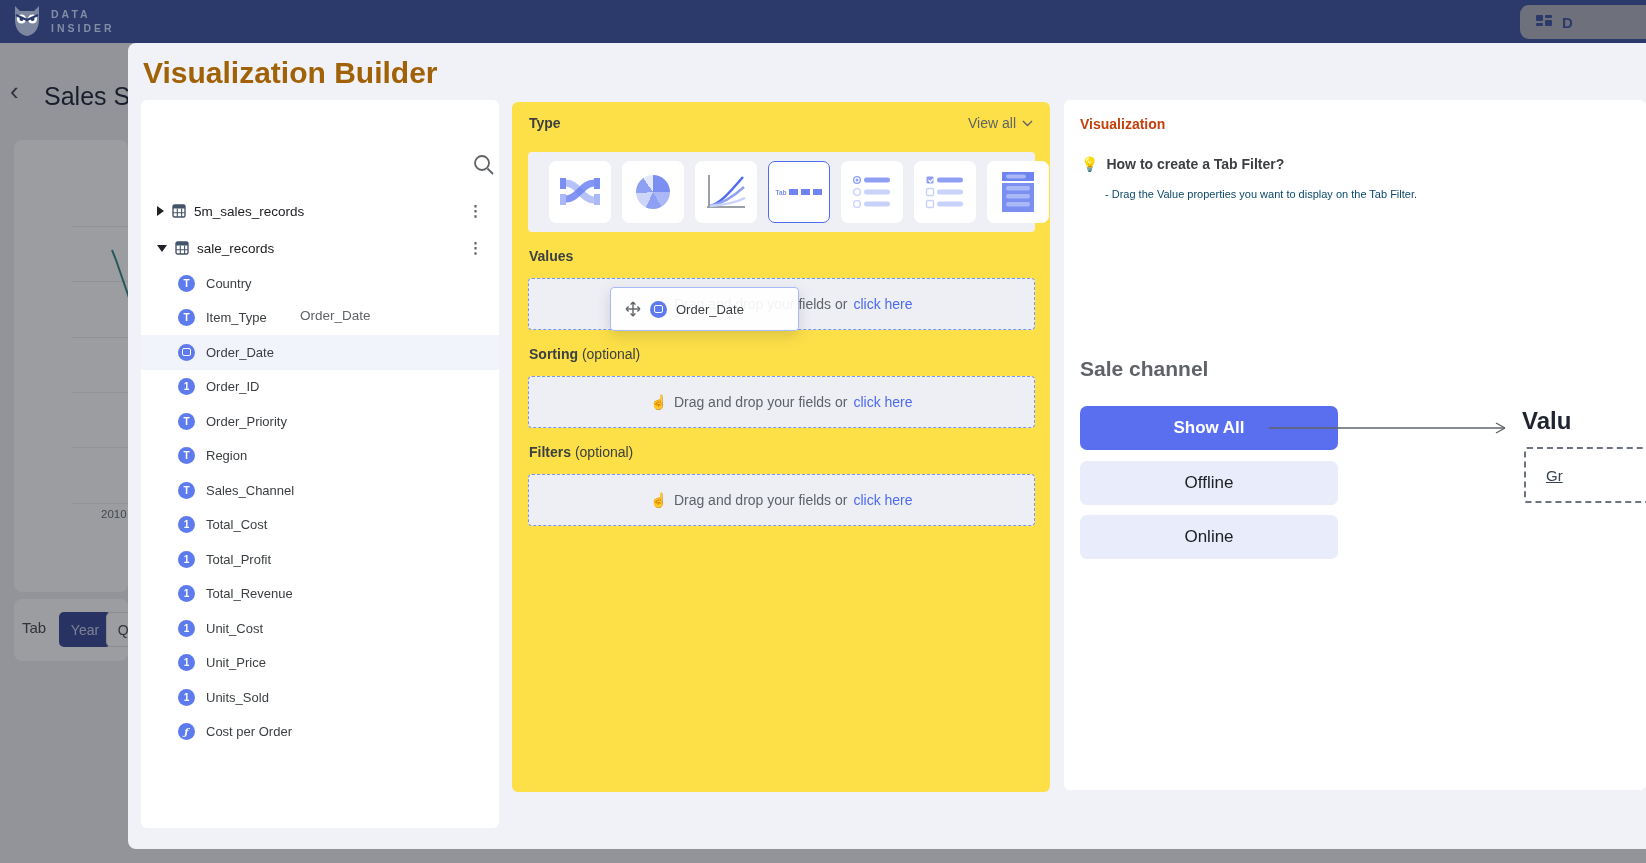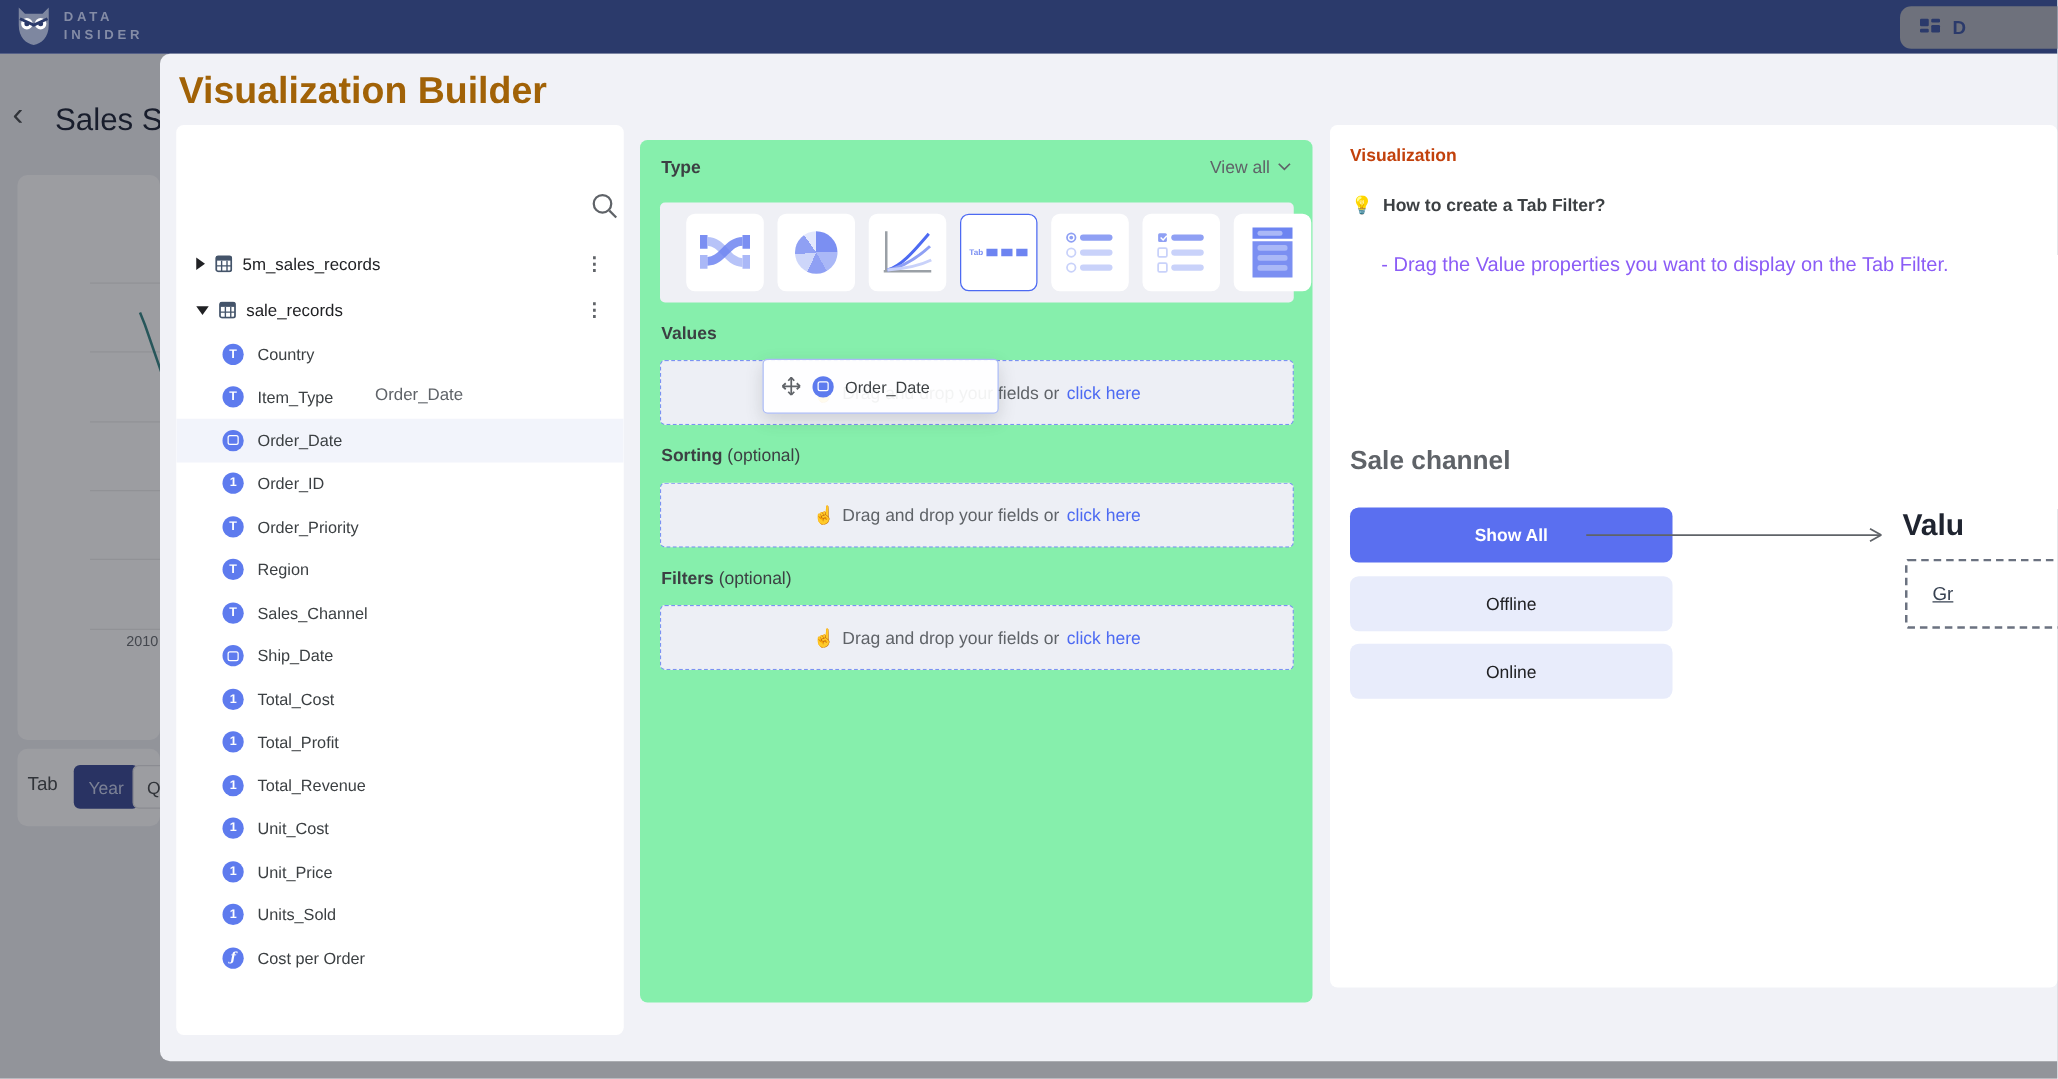--- a/index.html
+++ b/index.html
@@ -49,21 +49,21 @@
   .field-row { position:relative; width:358px; height:34.5px; display:flex; align-items:center; gap:11px; padding-left:37px; }
   .field-row.selected { background:#f2f4fb; }
   .flabel { font-size:13px; color:#3c4043; }
   .ficon { width:17px; height:17px; border-radius:50%; background:#5e7bee; color:#fff; display:flex; align-items:center; justify-content:center; font-size:10px; font-weight:bold; position:relative; flex:none; }
   .ficon .cal { display:none; }
   .ficon.type-date .cal { display:block; width:9px; height:8px; border:1.6px solid #fff; border-radius:2px; }
   .ficon.type-function { font-style:italic; font-family:"DejaVu Serif", serif; }
   .drag-src-ghost { position:absolute; left:172px; top:265px; font-size:13.5px; color:#5f6368; z-index:30; }
 
   
-  .mid-card { position:absolute; left:384px; top:69px; width:538px; height:690px; background:#86efac; border-radius:6px; }
+  .mid-card { position:absolute; left:384px; top:59px; width:538px; height:690px; background:#fde047; border-radius:6px; }
   .sec-label { font-size:14px; font-weight:bold; color:#3c4043; }
   .sec-label .opt { font-weight:400; color:#3c4043; }
   .type-row { position:absolute; left:17px; top:13px; width:504px; display:flex; justify-content:space-between; }
   .view-all { font-size:14px; color:#5f6368; font-weight:400; display:flex; gap:6px; align-items:center; }
   .tile-strip { position:absolute; left:16px; top:50px; width:507px; height:80px; background:#eff0f5; border-radius:4px; }
   .tile { position:absolute; top:9px; width:62px; height:62px; background:#fff; border-radius:7px; border:1px solid #fff; display:flex; align-items:center; justify-content:center; }
   .tile.selected { border:1.5px solid #4d6af2; }
   .tile:nth-of-type(1){left:21px}.tile:nth-of-type(2){left:94px}.tile:nth-of-type(3){left:167px}
   .tile:nth-of-type(4){left:240px}.tile:nth-of-type(5){left:313px}.tile:nth-of-type(6){left:386px}.tile:nth-of-type(7){left:459px}
   .pie-icon { width:34px; height:34px; border-radius:50%;
@@ -80,23 +80,23 @@
   .dz-filters { top:372px; }
   .drag-card { position:absolute; left:482px; top:244px; width:189px; height:44px; background:rgba(255,255,255,.92); border:1px solid #aabaf5; border-radius:4px; box-shadow:0 5px 14px rgba(60,64,67,.18); display:flex; align-items:center; gap:9px; padding-left:14px; z-index:40; }
   .drag-card .flabel { font-size:13px; color:#3c4043; }
 
   
   .right-card { position:absolute; left:936px; top:57px; width:582px; height:690px; background:#fff; border-radius:6px; }
   .viz-title { position:absolute; left:16px; top:16px; font-size:14px; font-weight:bold; color:#c2410c; }
   .hint-row { position:absolute; left:17px; top:56px; display:flex; gap:8px; align-items:center; }
   .bulb { font-size:14px; }
   .hint-title { font-size:14px; font-weight:bold; color:#3c4043; }
-  .hint-body { position:absolute; left:41px; top:88px; font-size:16px; color:#8b5cf6;margin-top:16px; }
+  .hint-body { position:absolute; left:41px; top:88px; font-size:11px; color:#0c4a6e; }
   .widget-title { position:absolute; left:16px; top:257px; font-size:21px; font-weight:bold; color:#5f6368; }
-  .pv-btn { position:absolute; left:16px; width:258px; height:44px; border-radius:7px; display:flex; align-items:center; justify-content:center; font-size:14px; color:#202124; background:#e8ecfb; cursor:pointer; }
+  .pv-btn { position:absolute; left:16px; width:258px; height:44px; border-radius:7px; display:flex; align-items:center; justify-content:center; font-size:17px; color:#202124; background:#e8ecfb; cursor:pointer; }
   .pv-btn.active { background:#5a6ff0; color:#fff; font-weight:bold; }
   .pv-show-all { top:306px; }
   .pv-offline { top:361px; }
   .pv-online { top:415px; }
   .anno-arrow { position:absolute; left:1139px; top:377px; }
   .anno-value { position:absolute; left:1394px; top:364px; font-size:24px; font-weight:bold; color:#1f2430; white-space:nowrap; }
   .anno-box { position:absolute; left:1396px; top:404px; width:150px; height:56px; border:2px dashed #6b7280; border-radius:3px; display:flex; align-items:center; padding-left:20px; }
   .anno-group { font-size:15px; color:#374151; text-decoration:underline; white-space:nowrap; }
 </style>
 </head>
@@ -234,26 +234,20 @@
             </span>
     <span class="flabel">Region</span>
   </div>
           <div class="field-row">
     <span class="ficon type-text">
               <span class="glyph">T</span>
             </span>
     <span class="flabel">Sales_Channel</span>
   </div>
           <div class="field-row">
-    <span class="ficon type-date">
-              <i class="cal"></i>
-            </span>
-    <span class="flabel">Ship_Date</span>
-  </div>
-          <div class="field-row">
     <span class="ficon type-number">
               <span class="glyph">1</span>
             </span>
     <span class="flabel">Total_Cost</span>
   </div>
           <div class="field-row">
     <span class="ficon type-number">
               <span class="glyph">1</span>
             </span>
     <span class="flabel">Total_Profit</span>

